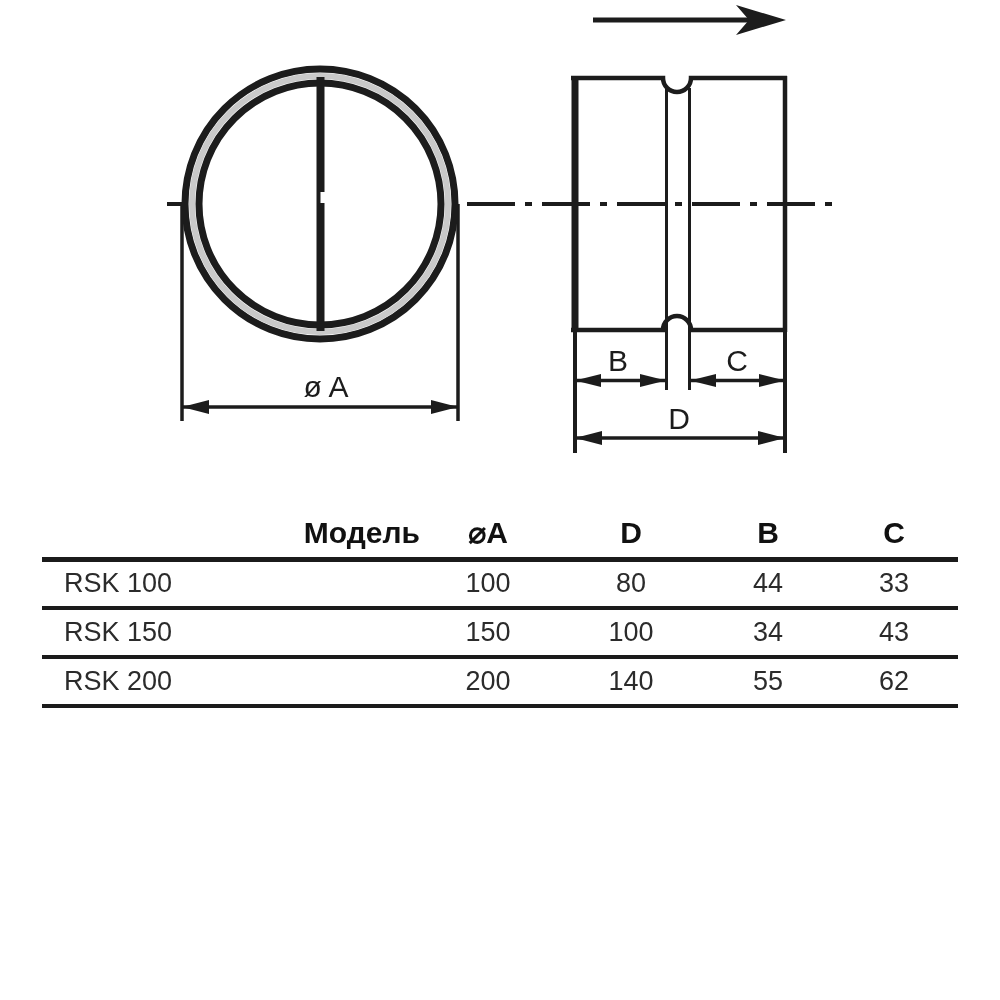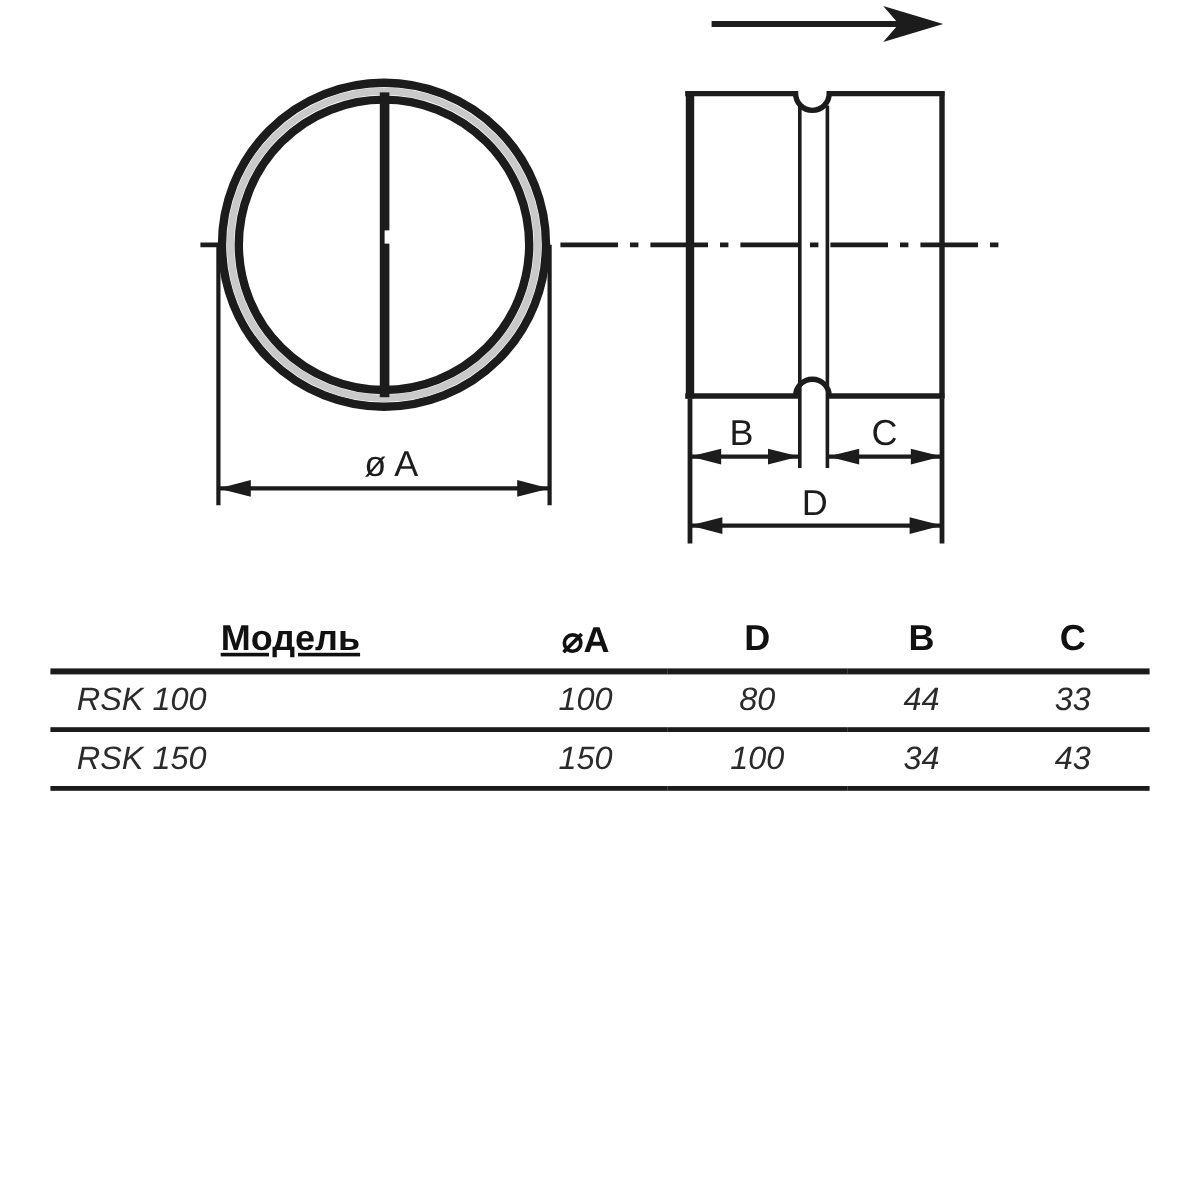--- a/index.html
+++ b/index.html
@@ -36,33 +36,31 @@
     font-size:30px;
     font-weight:bold;
     color:#111111;
     height:50px;
     vertical-align:middle;
     text-align:center;
     border-bottom:5px solid #1b1b1b;
     white-space:nowrap;
   }
   .spec-table th.model-col {
-    text-align:center;
+    text-align:right;
     padding-left:22px;
-    text-decoration:underline;
   }
   .spec-table td {
     font-size:27px;
     color:#2b2b2b;
     height:49px;
     vertical-align:middle;
     text-align:center;
     border-bottom:4px solid #1b1b1b;
     white-space:nowrap;
-    font-style:italic;
   }
   .spec-table td.model-col {
     text-align:left;
     padding-left:22px;
   }
   .spec-table tr.last-row td {
     border-bottom:5px solid #1b1b1b;
   }
 </style>
 </head>
@@ -153,14 +151,21 @@
       <td>44</td>
       <td>33</td>
     </tr>
     <tr>
       <td class="model-col">RSK 150</td>
       <td>150</td>
       <td>100</td>
       <td>34</td>
       <td>43</td>
     </tr>
+    <tr>
+      <td class="model-col">RSK 200</td>
+      <td>200</td>
+      <td>140</td>
+      <td>55</td>
+      <td>62</td>
+    </tr>
   </tbody>
 </table>
 
 </body></html>

